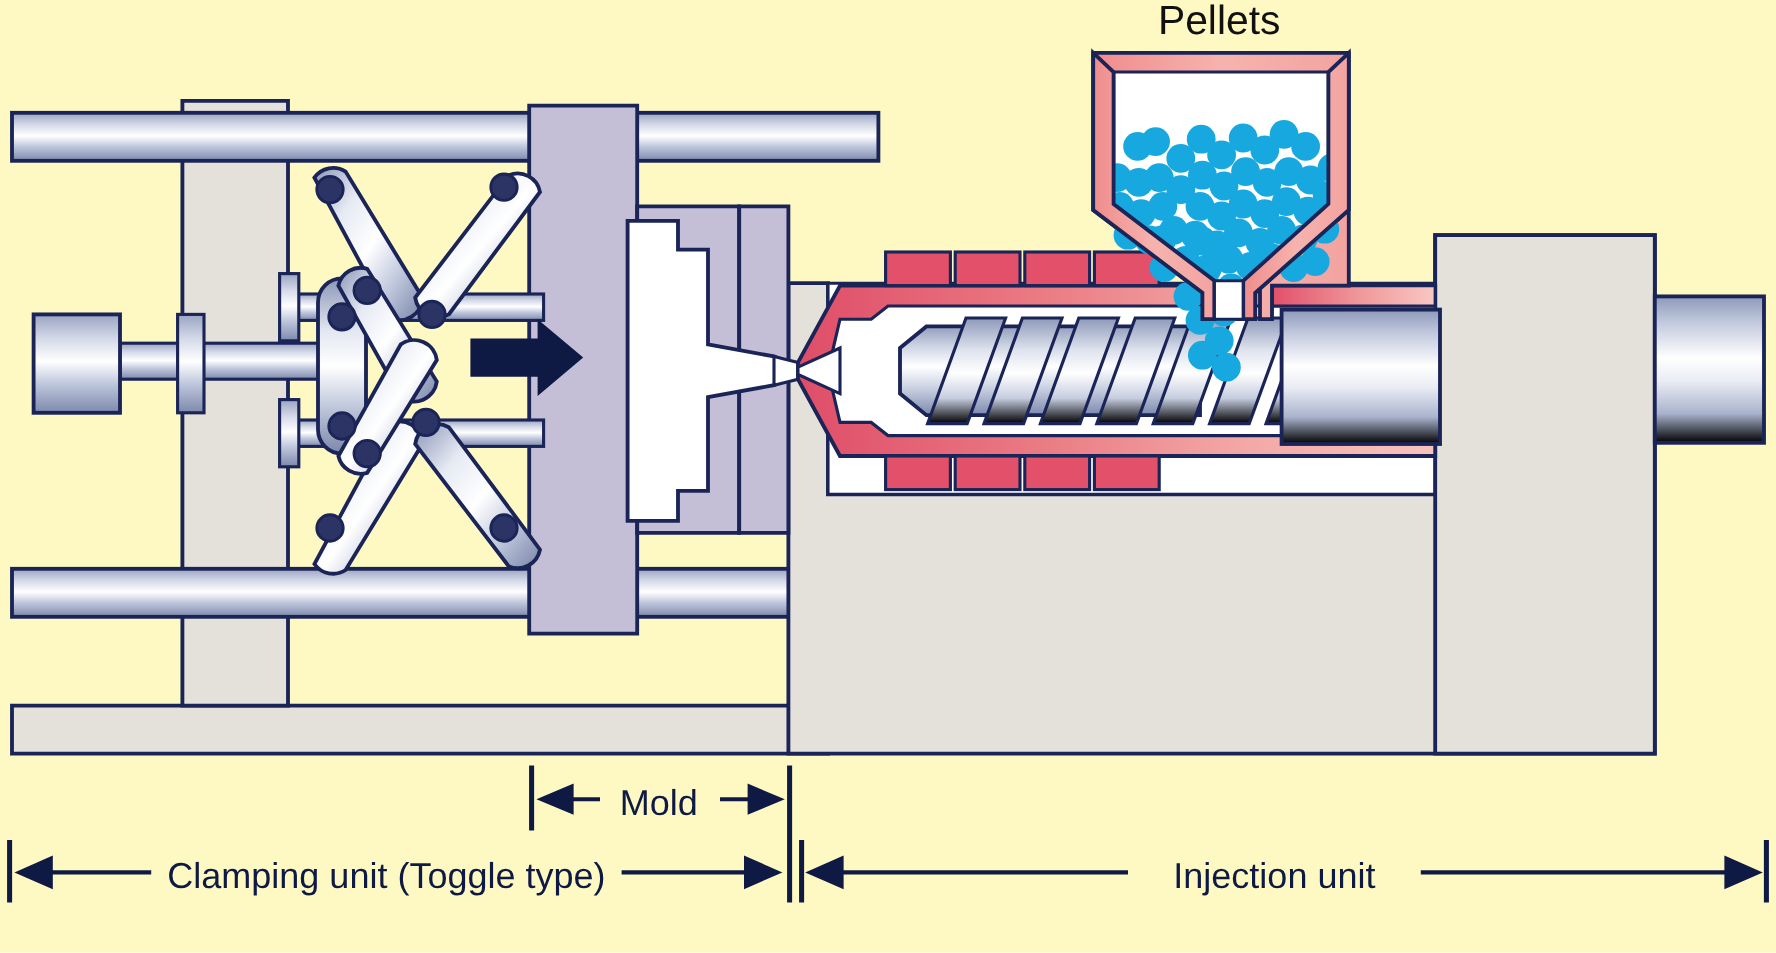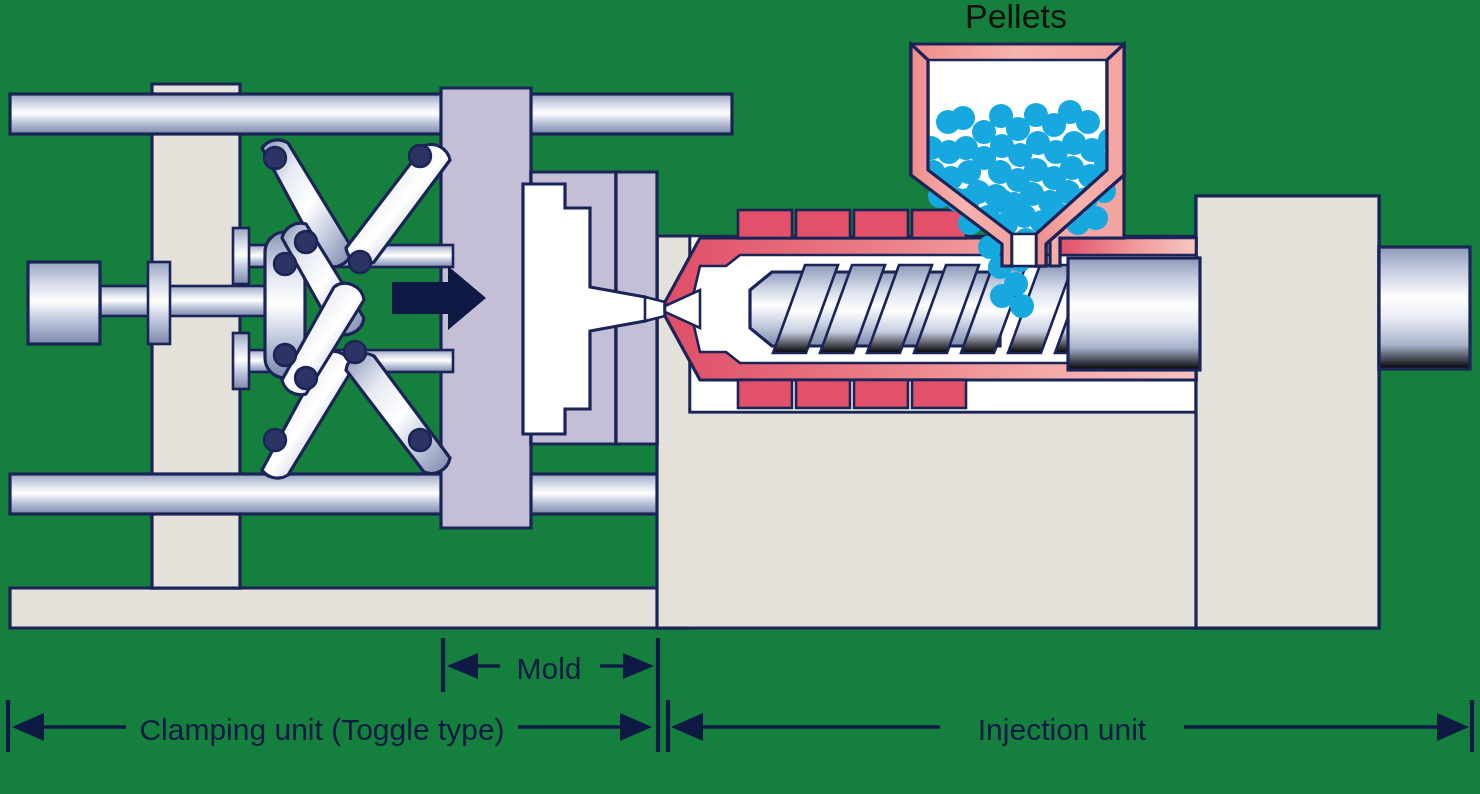--- a/index.html
+++ b/index.html
@@ -8,21 +8,21 @@
     padding: 0;
     background: #ffffff;
   }
   body {
     font-family: "Liberation Sans", sans-serif;
   }
   #stage {
     position: relative;
     width: 1480px;
     height: 794px;
-    background: #15803d;
+    background: #fef9c3;
     overflow: hidden;
   }
   svg#diagram {
     display: block;
     width: 1480px;
     height: 794px;
   }
   .dim-label {
     font-family: "Liberation Sans", sans-serif;
     fill: #0f1a44;

